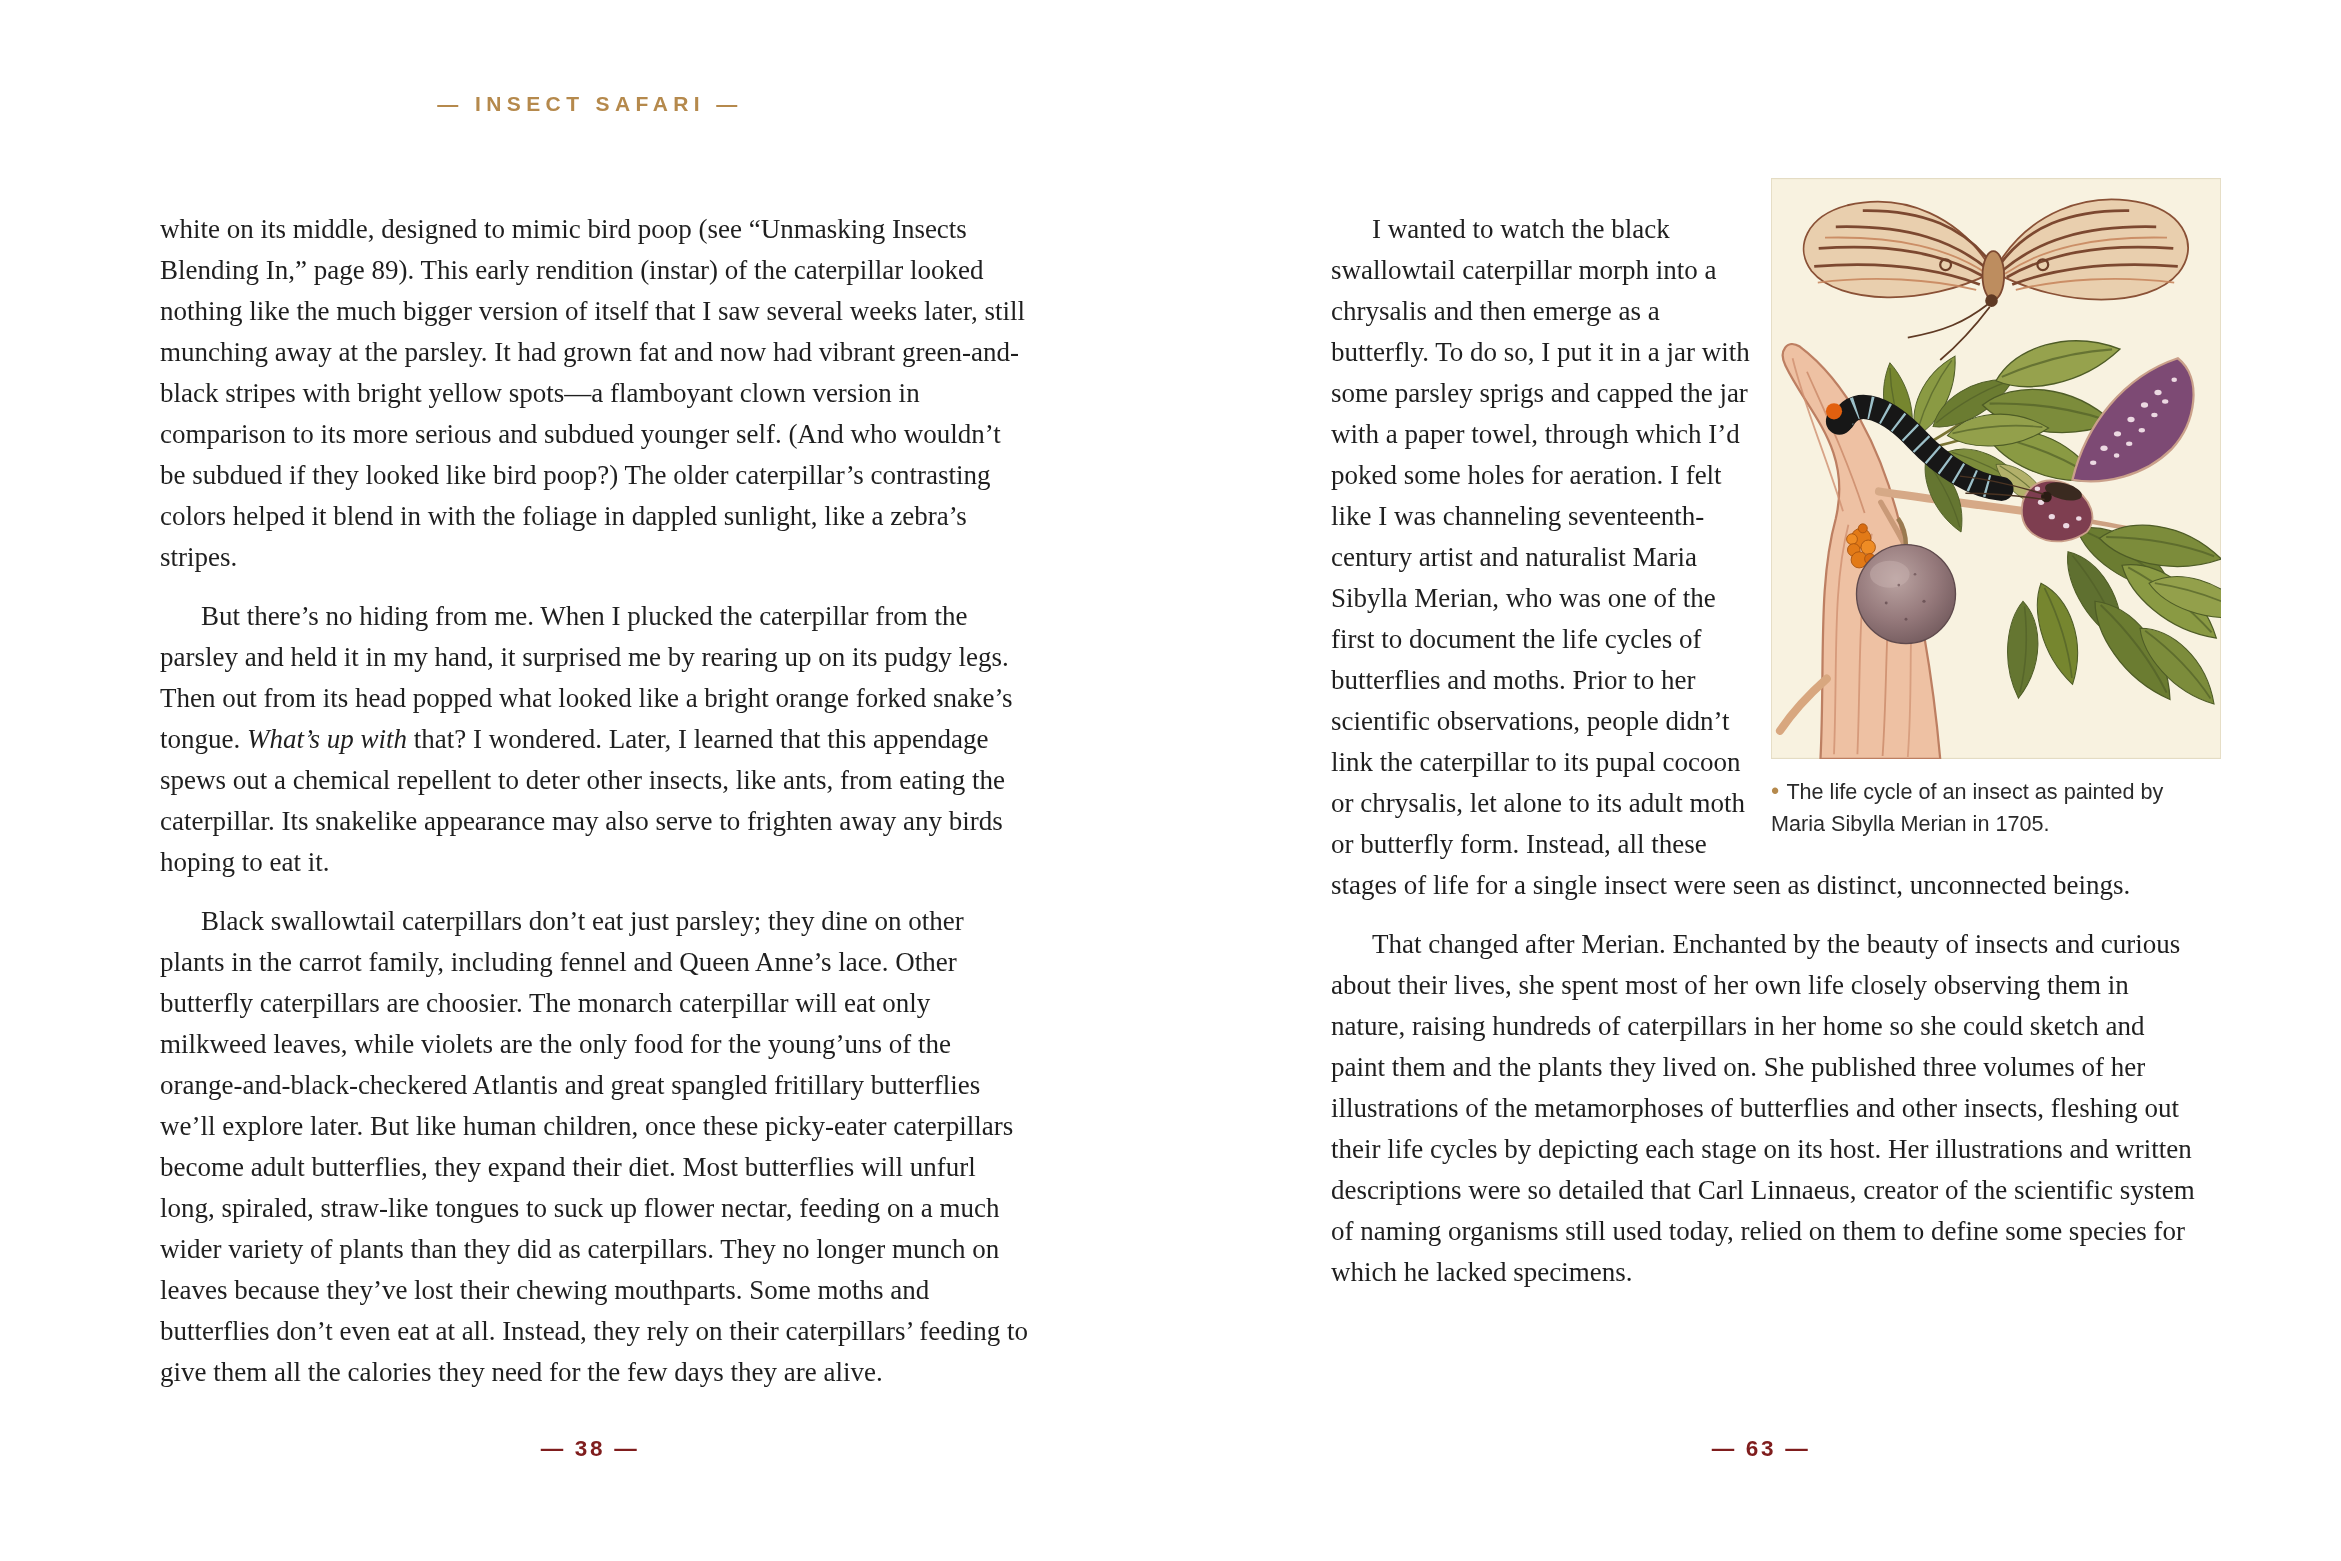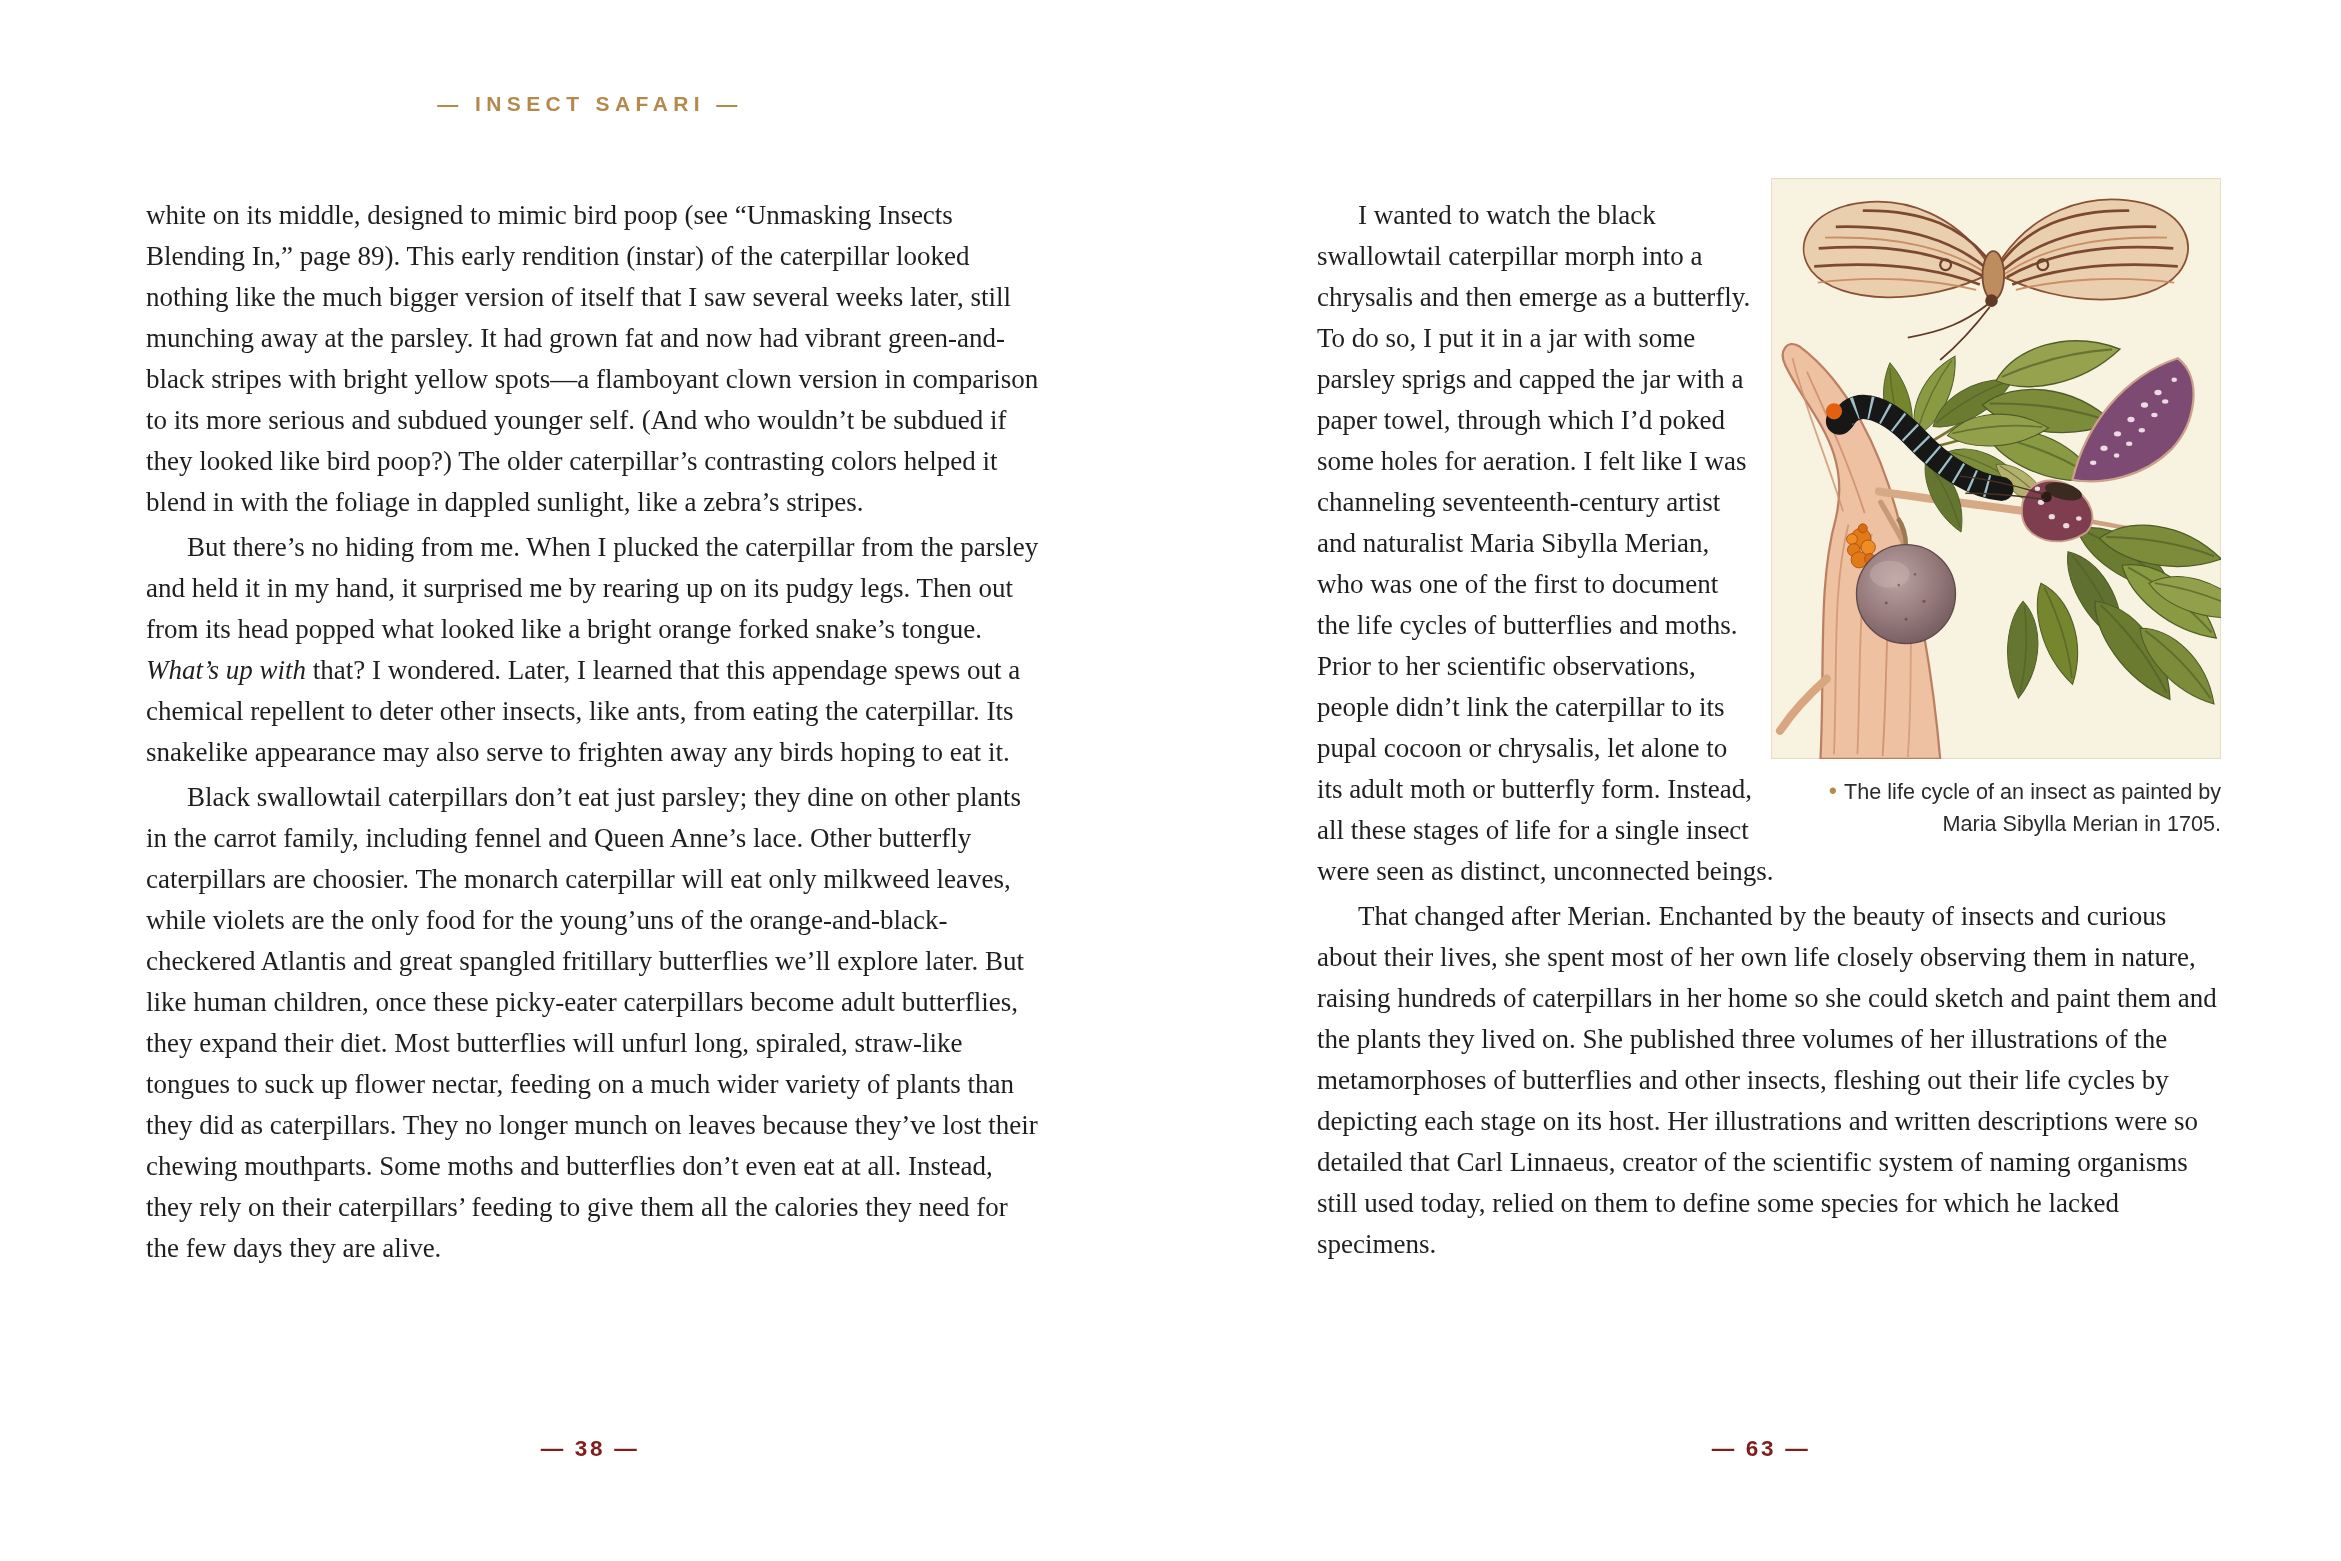--- a/index.html
+++ b/index.html
@@ -15,32 +15,32 @@
   .running-head{
     position:absolute;top:92px;left:135px;width:910px;text-align:center;
     font-family:"Liberation Sans", sans-serif;font-weight:bold;
     font-size:21px;letter-spacing:5.4px;color:#b5894c;white-space:nowrap;
   }
 
   .body-text{
     position:absolute;top:191px;left:142px;width:908px;
     font-size:27px;line-height:41px;text-align:left;
   }
-  .body-text p{margin:4px;padding:0;text-indent:41px;}
+  .body-text p{margin:18px;padding:0;text-indent:41px;}
   .body-text p.no-indent{text-indent:0;}
   .italic{font-style:italic;}
 
   .figure-float{
     float:right;width:450px;margin:-12.6px 0 9px 18px;
   }
   .figure-image{display:block;width:450px;height:581px;}
   .figure-caption{
     margin-top:16px;
     font-family:"Liberation Sans", sans-serif;
-    font-size:21.6px;line-height:32px;color:#2b2b2b;text-indent:0;text-align:right;
+    font-size:21.6px;line-height:32px;color:#2b2b2b;text-indent:0;
   }
   .caption-bullet{color:#b5894c;margin-right:7.2px;font-size:23.4px;}
 
   .folio{
     position:absolute;top:1436px;left:135px;width:910px;text-align:center;
     font-family:"Liberation Sans", sans-serif;font-weight:bold;
     font-size:22.5px;letter-spacing:2.7px;color:#7f1d1d;white-space:nowrap;
   }
 </style>
 </head>

